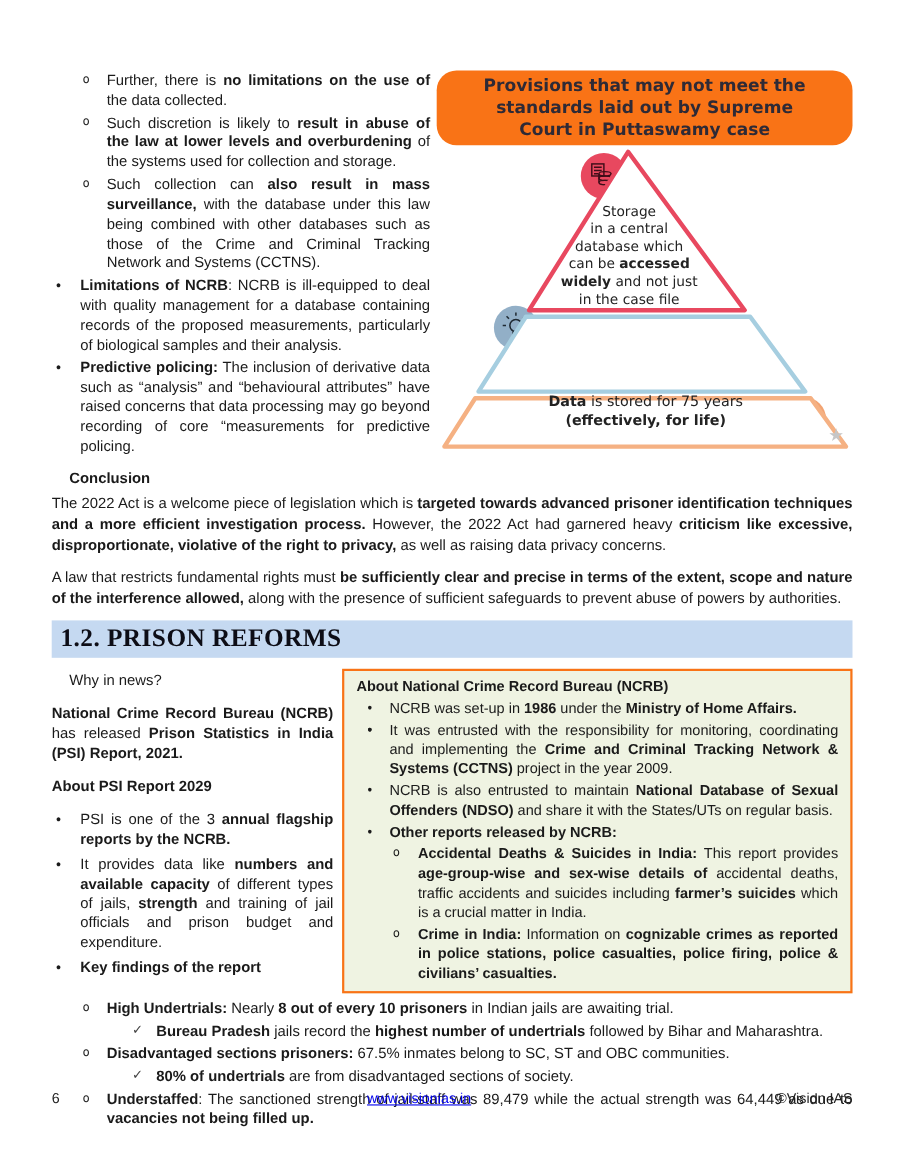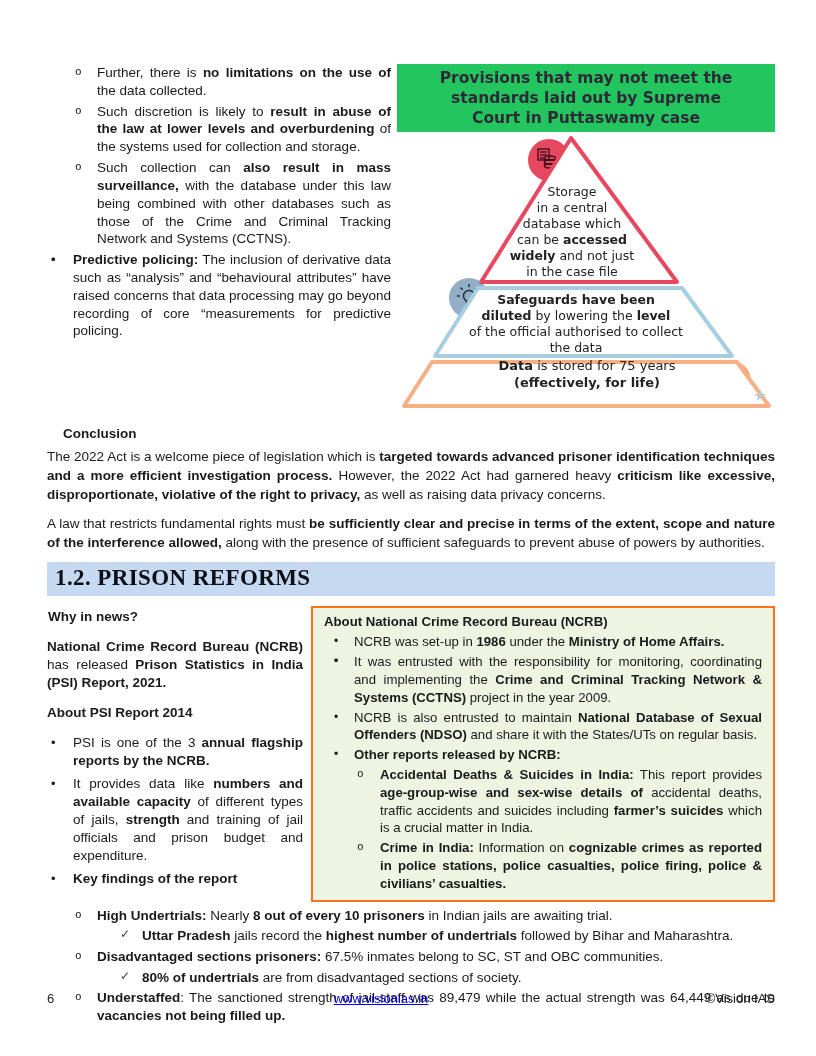--- a/index.html
+++ b/index.html
@@ -10,41 +10,41 @@
   
   .top{display:flex;}
   .leftcol{width:344px;flex:none;font-size:13.5px;line-height:1.32;text-align:justify;}
   .cb{position:relative;padding-left:50px;margin-bottom:3px;}
   .cb .mk{position:absolute;left:28px;top:1px;font-family:"DejaVu Sans Mono",monospace;font-size:11px;}
   .db{position:relative;padding-left:26px;margin-bottom:3px;}
   .db .mk{position:absolute;left:4px;top:0;font-size:13px;}
 
   
   .infog{width:378px;flex:none;margin-left:6px;}
-  .ig-head{background:#22c55e;height:68px;display:flex;align-items:center;justify-content:center;}
+  .ig-head{background:#f97316;height:68px;display:flex;align-items:center;justify-content:center;border-radius:18px;}
   .ig-head .t{width:320px;text-align:center;font-family:"DejaVu Sans",sans-serif;font-weight:bold;font-size:15.5px;line-height:1.3;color:#2E2A36;}
   .pyr{position:relative;height:282px;margin-top:2px;font-family:"DejaVu Sans",sans-serif;}
   .pyr svg{position:absolute;left:0;top:0;}
   .ptxt{position:absolute;text-align:center;font-size:12.5px;line-height:1.28;color:#222;}
   .t1{left:89px;top:50px;width:172px;}
   .t2{left:53px;top:158px;width:252px;}
   .t3{left:50px;top:224px;width:280px;font-size:13px;}
   .star{position:absolute;left:356px;top:252px;color:#C6C6C6;font-size:16px;}
 
   
   .concl-h{font-weight:bold;font-size:13.5px;margin:10px 16px 7px;}
   .para{font-size:13.5px;line-height:1.4;text-align:justify;margin:0 0 10px;}
 
   
   .band{background:#C5D9F1;padding:3px 8px 5px;font-family:"Liberation Serif",serif;font-weight:bold;font-size:23px;letter-spacing:.4px;color:#0d0d16;margin:2px 0 10px;}
 
   
   .news{display:flex;}
   .news-left{width:256px;flex:none;font-size:13.5px;line-height:1.33;text-align:justify;}
-  .news-left .h{font-weight:bold;margin:2px 1px 12px;}
+  .news-left .h{font-weight:normal;margin:2px 16px 12px;}
   .news-left .p{margin:0 0 12px;}
   .news-left .h2{font-weight:bold;margin:0 0 12px;}
   .ncrb-box{margin-left:8px;width:464px;flex:none;border:2px solid #f97316;background:#EFF3E2;padding:5px 11px 7px;box-sizing:border-box;font-size:13.2px;line-height:1.35;text-align:justify;}
   .ncrb-box .bt{font-weight:bold;margin-bottom:2px;}
   .bb{position:relative;padding-left:30px;margin-bottom:2px;}
   .bb .mk{position:absolute;left:10px;top:0;font-size:12px;}
   .bo{position:relative;padding-left:56px;margin-bottom:2px;}
   .bo .mk{position:absolute;left:33px;top:1px;font-family:"DejaVu Sans Mono",monospace;font-size:11px;}
 
   
@@ -61,21 +61,21 @@
 </head>
 <body>
 
 <div class="page">
 
   <div class="top">
     <div class="leftcol">
       <div class="cb"><span class="mk">o</span><span>Further, there is <b>no limitations on the use of</b> the data collected.</span></div>
       <div class="cb"><span class="mk">o</span><span>Such discretion is likely to <b>result in abuse of the law at lower levels and overburdening</b> of the systems used for collection and storage.</span></div>
       <div class="cb"><span class="mk">o</span><span>Such collection can <b>also result in mass surveillance,</b> with the database under this law being combined with other databases such as those of the Crime and Criminal Tracking Network and Systems (CCTNS).</span></div>
-      <div class="db"><span class="mk">•</span></div>
+      <div class="db"><span class="mk">•</span><span><b>Limitations of NCRB</b>: NCRB is ill-equipped to deal with quality management for a database containing records of the proposed measurements, particularly of biological samples and their analysis.</span></div>
       <div class="db"><span class="mk">•</span><span><b>Predictive policing:</b> The inclusion of derivative data such as “analysis” and “behavioural attributes” have raised concerns that data processing may go beyond recording of core “measurements for predictive policing.</span></div>
     </div>
 
     <div class="infog">
       <div class="ig-head">
         <div class="t">Provisions that may not meet the standards laid out by Supreme Court in Puttaswamy case</div>
       </div>
       <div class="pyr">
         <svg width="378" height="282" viewBox="0 0 378 282">
 
@@ -108,58 +108,57 @@
             <circle cx="334" cy="237.5" r="3.2"></circle>
             <circle cx="339" cy="241" r="3.2"></circle>
             <path d="M329 252 h10 l-2 5 h-6 z"></path>
           </g>
 
           <polygon points="174,4 280,148 84,148" fill="#ffffff" stroke="#E8485F" stroke-width="4" stroke-linejoin="round"></polygon>
           <polygon points="81,154 285,154 335,222 38,222" fill="#ffffff" stroke="#A6CEE0" stroke-width="4" stroke-linejoin="round"></polygon>
           <polygon points="35,228 340,228 372,272 7,272" fill="#ffffff" stroke="#F5B183" stroke-width="4" stroke-linejoin="round"></polygon>
         </svg>
         <div class="ptxt t1">Storage<br>in a central<br>database which<br>can be <b>accessed</b><br><b>widely</b> and not just<br>in the case file</div>
-        <div class="ptxt t2"><b>Safeguards have been</b><br><b>diluted</b> by lowering the <b>level</b><br>of the official authorised to collect<br>the data</div>
         <div class="ptxt t3"><b>Data</b> is stored for 75 years<br><b>(effectively, for life)</b></div>
         <span class="star">★</span>
       </div>
     </div>
   </div>
 
   <div class="concl-h">Conclusion</div>
   <p class="para">The 2022 Act is a welcome piece of legislation which is <b>targeted towards advanced prisoner identification techniques and a more efficient investigation process.</b> However, the 2022 Act had garnered heavy <b>criticism like excessive, disproportionate, violative of the right to privacy,</b> as well as raising data privacy concerns.</p>
   <p class="para">A law that restricts fundamental rights must <b>be sufficiently clear and precise in terms of the extent, scope and nature of the interference allowed,</b> along with the presence of sufficient safeguards to prevent abuse of powers by authorities.</p>
 
   <div class="band">1.2. PRISON REFORMS</div>
 
   <div class="news">
     <div class="news-left">
       <div class="h">Why in news?</div>
       <div class="p"><b>National Crime Record Bureau (NCRB)</b> has released <b>Prison Statistics in India (PSI) Report, 2021.</b></div>
-      <div class="h2">About PSI Report 2014</div>
+      <div class="h2">About PSI Report 2029</div>
       <div class="db" style="margin-bottom:5px;"><span class="mk">•</span><span>PSI is one of the 3 <b>annual flagship reports by the NCRB.</b></span></div>
       <div class="db" style="margin-bottom:5px;"><span class="mk">•</span><span>It provides data like <b>numbers and available capacity</b> of different types of jails, <b>strength</b> and training of jail officials and prison budget and expenditure.</span></div>
       <div class="db"><span class="mk">•</span><span><b>Key findings of the report</b></span></div>
     </div>
 
     <div class="ncrb-box">
       <div class="bt">About National Crime Record Bureau (NCRB)</div>
       <div class="bb"><span class="mk">•</span><span>NCRB was set-up in <b>1986</b> under the <b>Ministry of Home Affairs.</b></span></div>
       <div class="bb"><span class="mk">•</span></div>
       <div class="bb"><span class="mk">•</span><span>It was entrusted with the responsibility for monitoring, coordinating and implementing the <b>Crime and Criminal Tracking Network &amp; Systems (CCTNS)</b> project in the year 2009.</span></div>
       <div class="bb"><span class="mk">•</span><span>NCRB is also entrusted to maintain <b>National Database of Sexual Offenders (NDSO)</b> and share it with the States/UTs on regular basis.</span></div>
       <div class="bb"><span class="mk">•</span><span><b>Other reports released by NCRB:</b></span></div>
       <div class="bo"><span class="mk">o</span><span><b>Accidental Deaths &amp; Suicides in India:</b> This report provides <b>age-group-wise and sex-wise details of</b> accidental deaths, traffic accidents and suicides including <b>farmer’s suicides</b> which is a crucial matter in India.</span></div>
       <div class="bo" style="margin-bottom:0;"><span class="mk">o</span><span><b>Crime in India:</b> Information on <b>cognizable crimes as reported in police stations, police casualties, police firing, police &amp; civilians’ casualties.</b></span></div>
     </div>
   </div>
 
   <div class="kf">
     <div class="cb"><span class="mk">o</span><span><b>High Undertrials:</b> Nearly <b>8 out of every 10 prisoners</b> in Indian jails are awaiting trial.</span></div>
-    <div class="kcheck"><span class="mk">✓</span><span><b>Uttar Pradesh</b> jails record the <b>highest number of undertrials</b> followed by Bihar and Maharashtra.</span></div>
+    <div class="kcheck"><span class="mk">✓</span><span><b>Bureau Pradesh</b> jails record the <b>highest number of undertrials</b> followed by Bihar and Maharashtra.</span></div>
     <div class="cb"><span class="mk">o</span><span><b>Disadvantaged sections prisoners:</b> 67.5% inmates belong to SC, ST and OBC communities.</span></div>
     <div class="kcheck"><span class="mk">✓</span><span><b>80% of undertrials</b> are from disadvantaged sections of society.</span></div>
     <div class="cb"><span class="mk">o</span><span><b>Understaffed</b>: The sanctioned strength of jail-staff was 89,479 while the actual strength was 64,449 as due to <b>vacancies not being filled up.</b></span></div>
 
   </div>
 
 </div>
 
 <div class="footer">
   <span class="pg">6</span>

